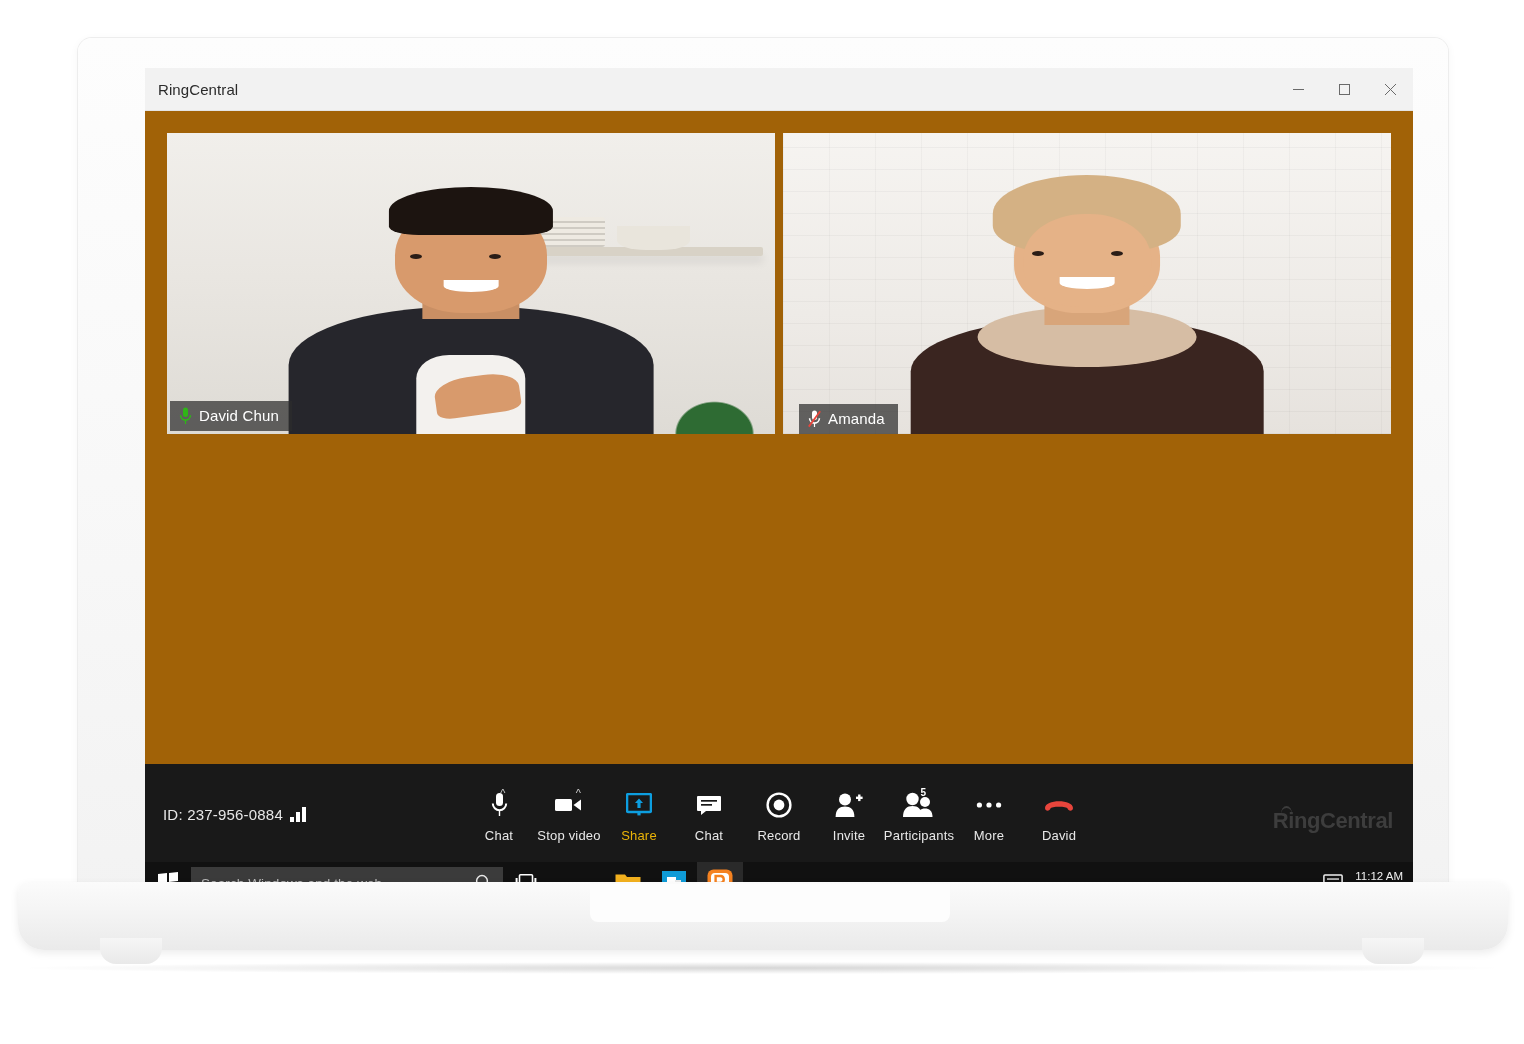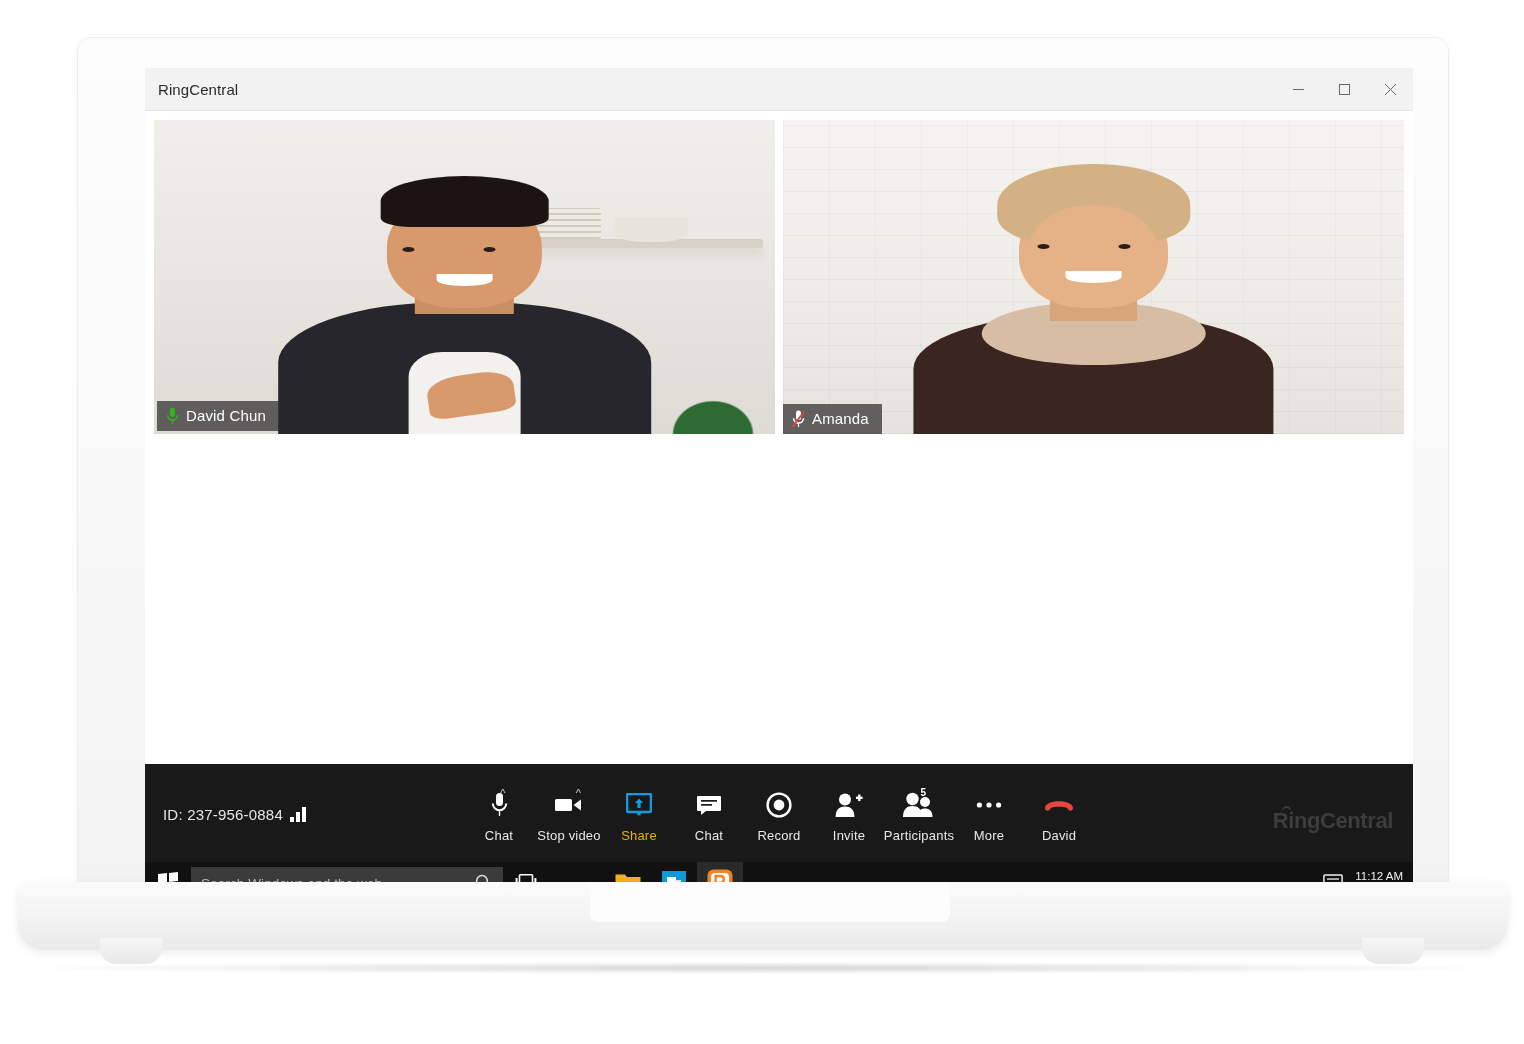--- a/index.html
+++ b/index.html
@@ -55,32 +55,32 @@
     margin-left:13px;font-size:15px;color:#2b2b2b;letter-spacing:.1px;
   }
   .win-controls{margin-left:auto;display:flex;height:42px;}
   .win-btn{
     width:46px;height:42px;display:flex;align-items:center;justify-content:center;
     color:#6a6a6a;
   }
 
   
   .video-area{
-    position:relative;height:653px;background:#ffffff;
-    padding:9px;box-sizing:border-box;
+    position:relative;height:653px;background:#a16207;
+    padding:22px;box-sizing:border-box;
   }
   .grid{
     display:grid;grid-template-columns:1fr 1fr;grid-template-rows:1fr 1fr;
     gap:8px;width:100%;height:100%;
   }
   .tile{position:relative;overflow:hidden;background:#2e2e2a;}
   .tile.active{box-shadow:inset 0 0 0 3px #2fb617;}
 
   .namebadge{
-    position:absolute;left:0;bottom:0;height:30px;
+    position:absolute;left:16px;bottom:0;height:30px;
     display:flex;align-items:center;gap:7px;
     padding:0 13px 0 9px;
     background:rgba(45,45,45,0.72);
     color:#ffffff;font-size:15px;letter-spacing:.15px;
     z-index:4;
   }
   .tile.active .namebadge{bottom:3px;left:3px;}
   .mic-ico{width:13px;height:18px;display:block;}
 
   

